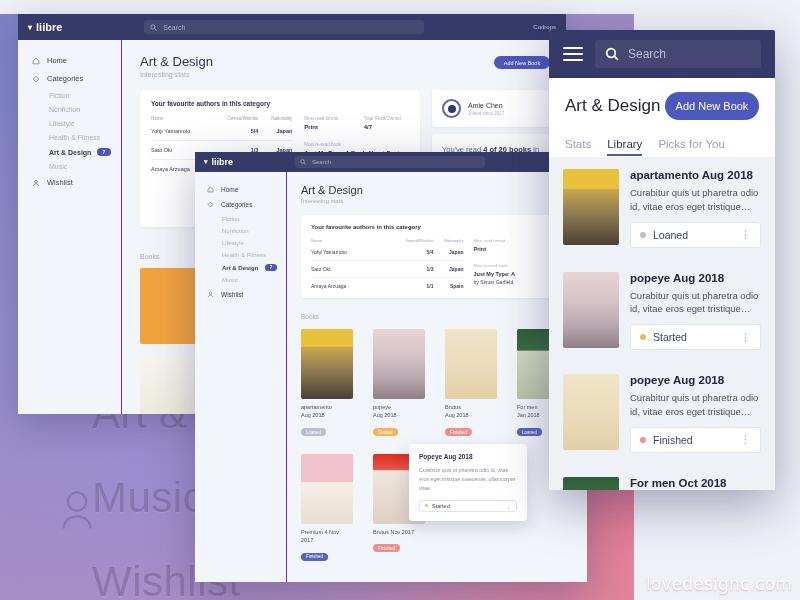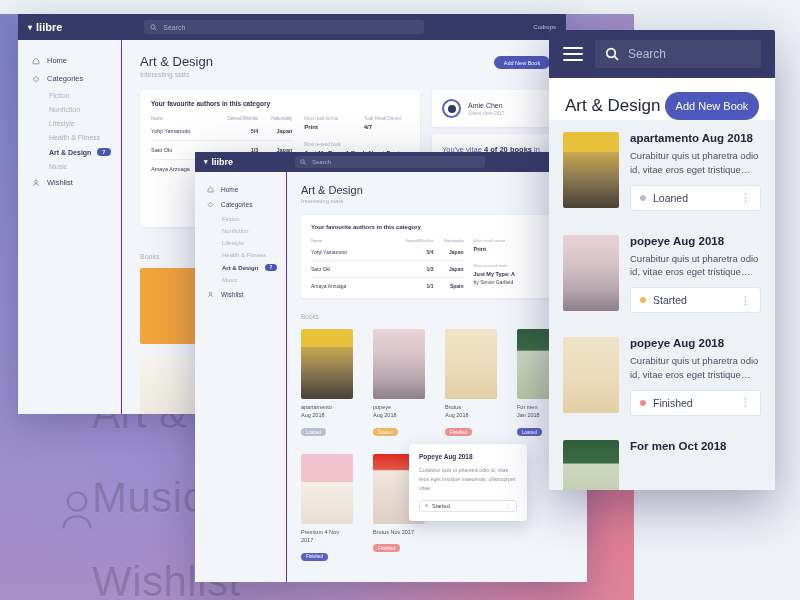--- a/index.html
+++ b/index.html
@@ -319,21 +319,21 @@
               <div class="avatar-ring" style="width:19px;height:19px;">
                 <div class="avatar-dot" style="width:8px;height:8px;"></div>
               </div>
               <div>
                 <div style="font-size:7px;color:#2f3353;">Amie Chen</div>
                 <div style="font-size:4.5px;color:#a7aec9;margin-top:2px;">Joined since 2017</div>
               </div>
             </div>
             <div class="card" style="padding:10px;margin-top:7px;">
               <div style="font-size:7.5px;color:#5a60a8;line-height:1.5;">
-                <span>You've vitae</span>
+                <span>You've read</span>
                 <b style="color:#2f3353;">4 of 20</b>
                 <b style="color:#2f3353;">books</b>
                 <span>in 2018</span>
               </div>
               <div style="display:flex;gap:4px;margin-top:8px;">
                 <div class="cover cv-red" style="width:20px;height:26px;"></div>
                 <div class="cover cv-dark" style="width:20px;height:26px;"></div>
                 <div class="cover cv-how" style="width:20px;height:26px;"></div>
                 <div class="cover cv-bw" style="width:20px;height:26px;"></div>
               </div>
@@ -515,20 +515,25 @@
           <line x1="9.2" y1="9.2" x2="13" y2="13" stroke="#ffffff" stroke-width="1.7"></line>
         </svg>
         <span style="color:#b9bdd6;font-size:12px;">Search</span>
       </div>
     </div>
 
     <div class="mheader">
       <div style="display:flex;align-items:center;">
         <div style="flex:1;font-size:17px;color:#23263f;">Art &amp; Design</div>
         <button class="btn-primary" style="width:94px;height:28px;font-size:11px;">Add New Book</button>
+      </div>
+      <div class="tabrow" style="gap:16px;margin-top:18px;padding-bottom:7px;">
+        <div class="tab" style="font-size:11.5px;">Stats</div>
+        <div class="tab on" style="font-size:11.5px;">Library</div>
+        <div class="tab" style="font-size:11.5px;">Picks for You</div>
       </div>
     </div>
 
     <div class="mlist">
       <div class="mrow">
         <div class="mcover cv-apartamento"></div>
         <div style="flex:1;">
           <div class="mtitle">apartamento Aug 2018</div>
           <div class="mdesc">Curabitur quis ut pharetra odio id, vitae eros eget tristique…</div>
           <div class="select mselect">
@@ -565,13 +570,14 @@
       <div class="mrow">
         <div class="mcover cv-formen"></div>
         <div style="flex:1;">
           <div class="mtitle">For men Oct 2018</div>
 
         </div>
       </div>
     </div>
   </div>
 
+  <div class="watermark">lovedesignc.com</div>
 </div>
 
 </body></html>

